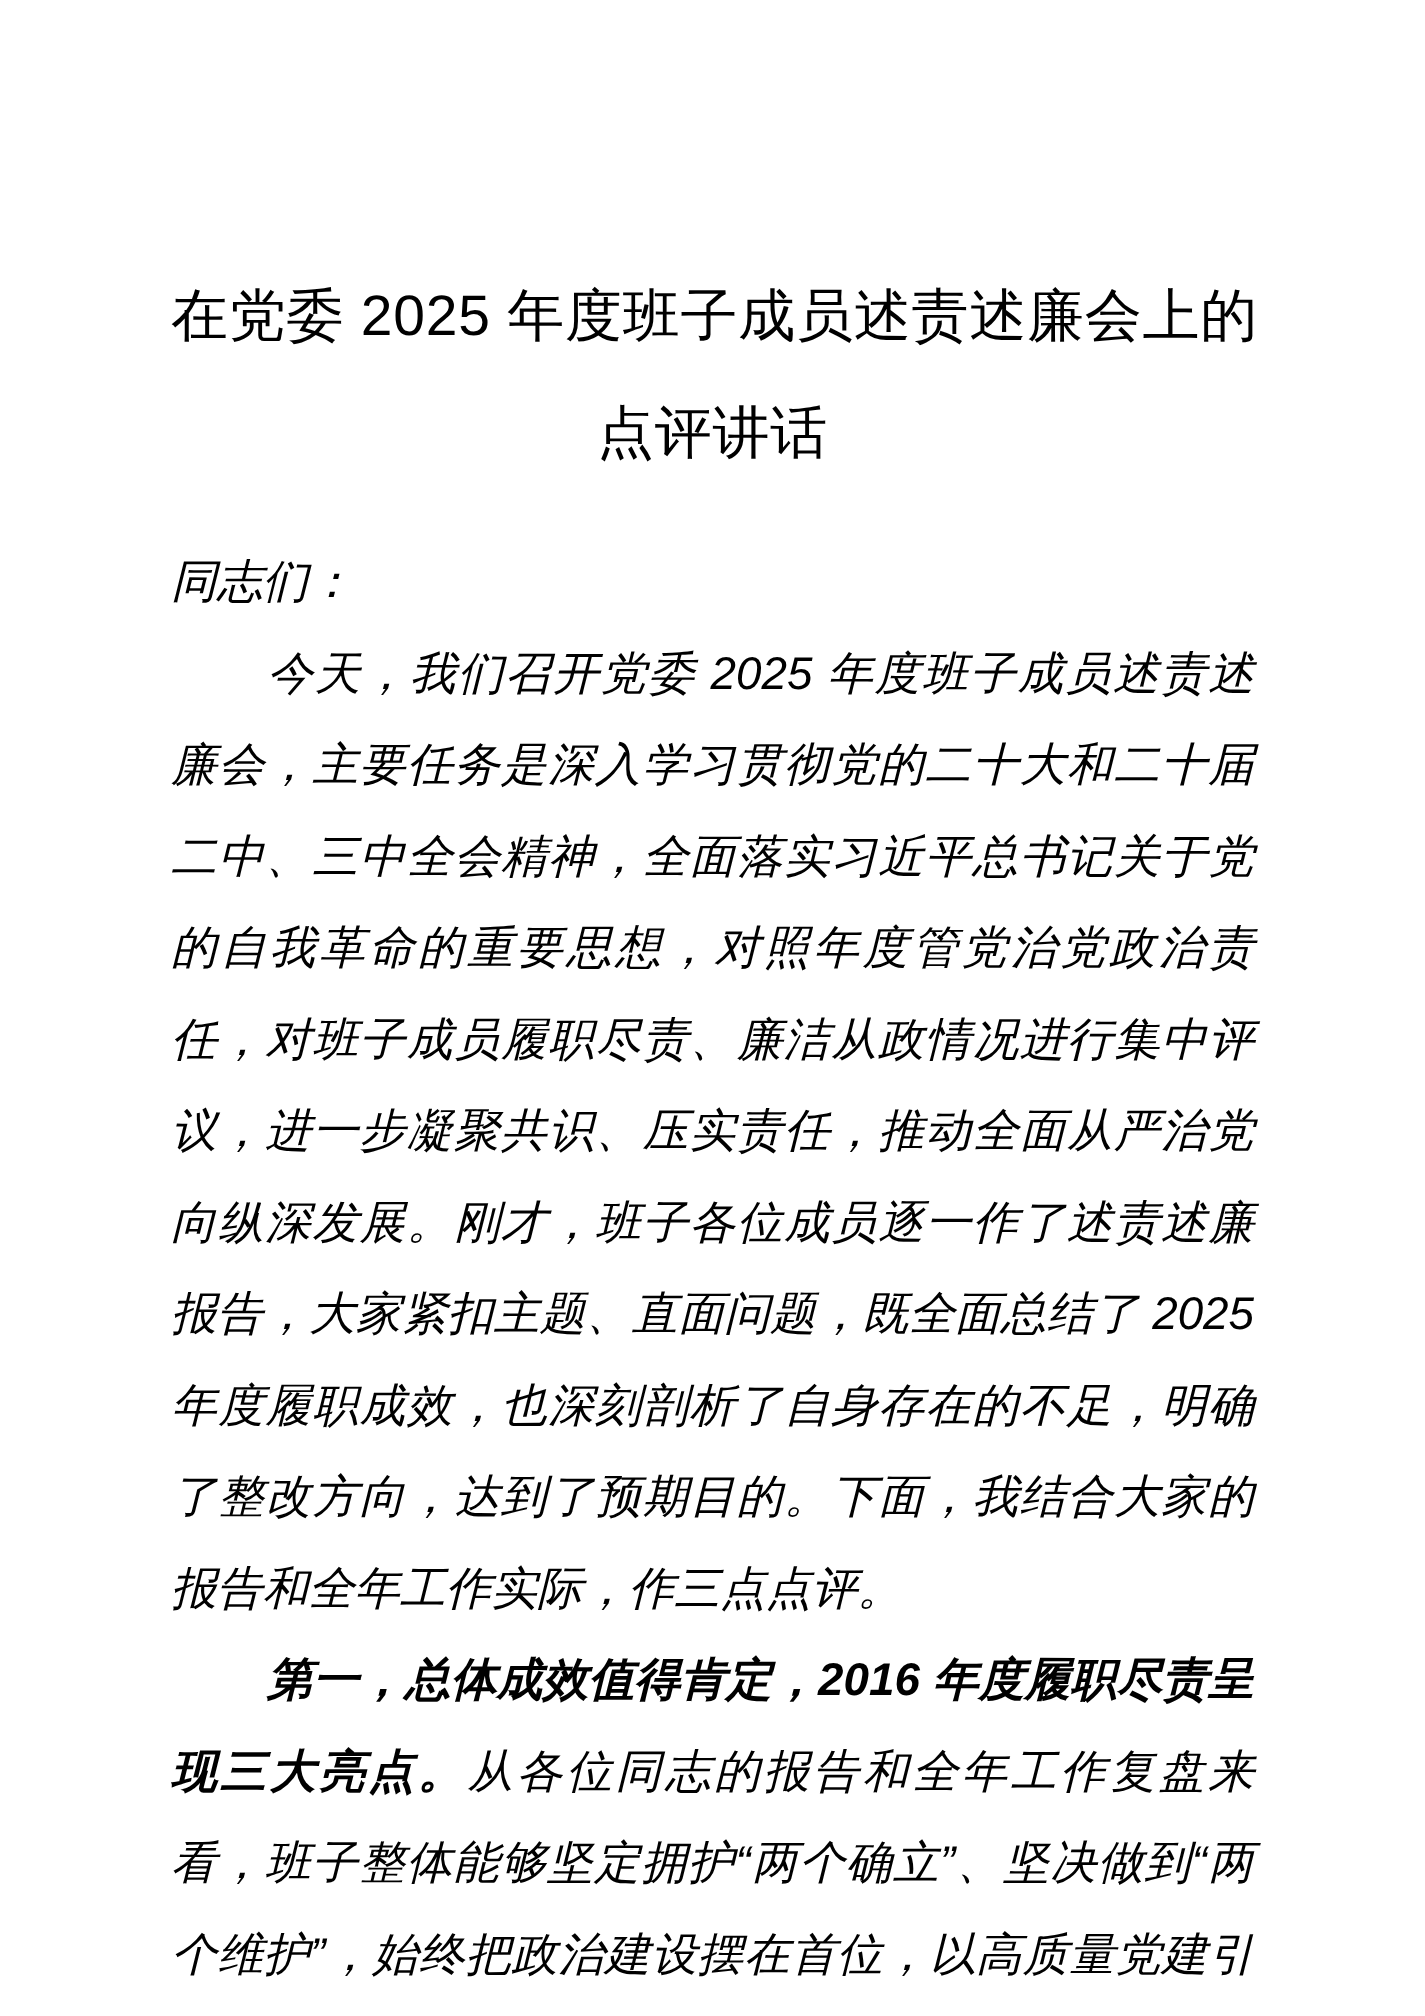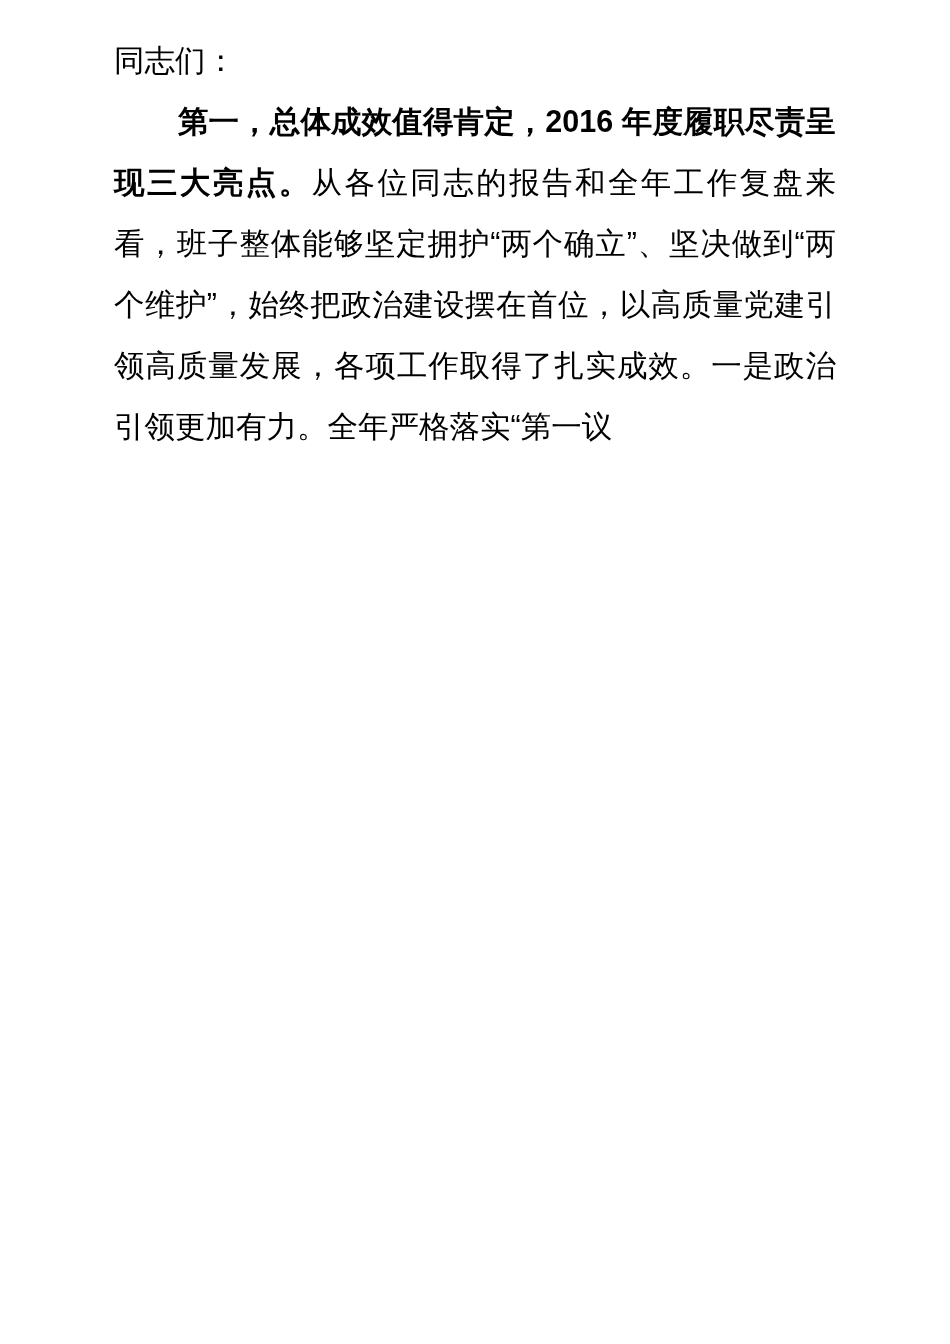--- a/index.html
+++ b/index.html
@@ -45,20 +45,21 @@
   .para {
     margin: 0;
     font-size: 30.5px;
     line-height: 61px;
     text-align: justify;
     text-align-last: left;
     text-justify: inter-character;
     color: #000000;
     letter-spacing: 0;
     word-break: break-all;
+    font-style: italic;
   }
   .para.first-after-title {
     margin-top: 30px;
   }
   .indent {
     text-indent: 64px;
   }
   .b {
     font-weight: bold;
   }
@@ -66,20 +67,25 @@
   .para, .doc-title {
     font-kerning: none;
   }
 </style>
 </head>
 <body style="background: rgb(255, 255, 255); color: rgb(0, 0, 0);">
 
 <div class="page">
   <div class="doc-body">
 
+    <h1 class="doc-title">
+      <span class="title-line">在党委 2025 年度班子成员述责述廉会上的</span>
+      <span class="title-line">点评讲话</span>
+    </h1>
 
     <p class="para first-after-title">同志们：</p>
 
+    <p class="para indent">今天，我们召开党委 2025 年度班子成员述责述廉会，主要任务是深入学习贯彻党的二十大和二十届二中、三中全会精神，全面落实习近平总书记关于党的自我革命的重要思想，对照年度管党治党政治责任，对班子成员履职尽责、廉洁从政情况进行集中评议，进一步凝聚共识、压实责任，推动全面从严治党向纵深发展。刚才，班子各位成员逐一作了述责述廉报告，大家紧扣主题、直面问题，既全面总结了 2025 年度履职成效，也深刻剖析了自身存在的不足，明确了整改方向，达到了预期目的。下面，我结合大家的报告和全年工作实际，作三点点评。</p>
 
     <p class="para indent"><span class="b">第一，总体成效值得肯定，2016 年度履职尽责呈现三大亮点。</span><span>从各位同志的报告和全年工作复盘来看，班子整体能够坚定拥护“两个确立”、坚决做到“两个维护”，始终把政治建设摆在首位，以高质量党建引领高质量发展，各项工作取得了扎实成效。一是政治引领更加有力。全年严格落实“第一议</span></p>
 
   </div>
 </div>
 
 </body></html>

